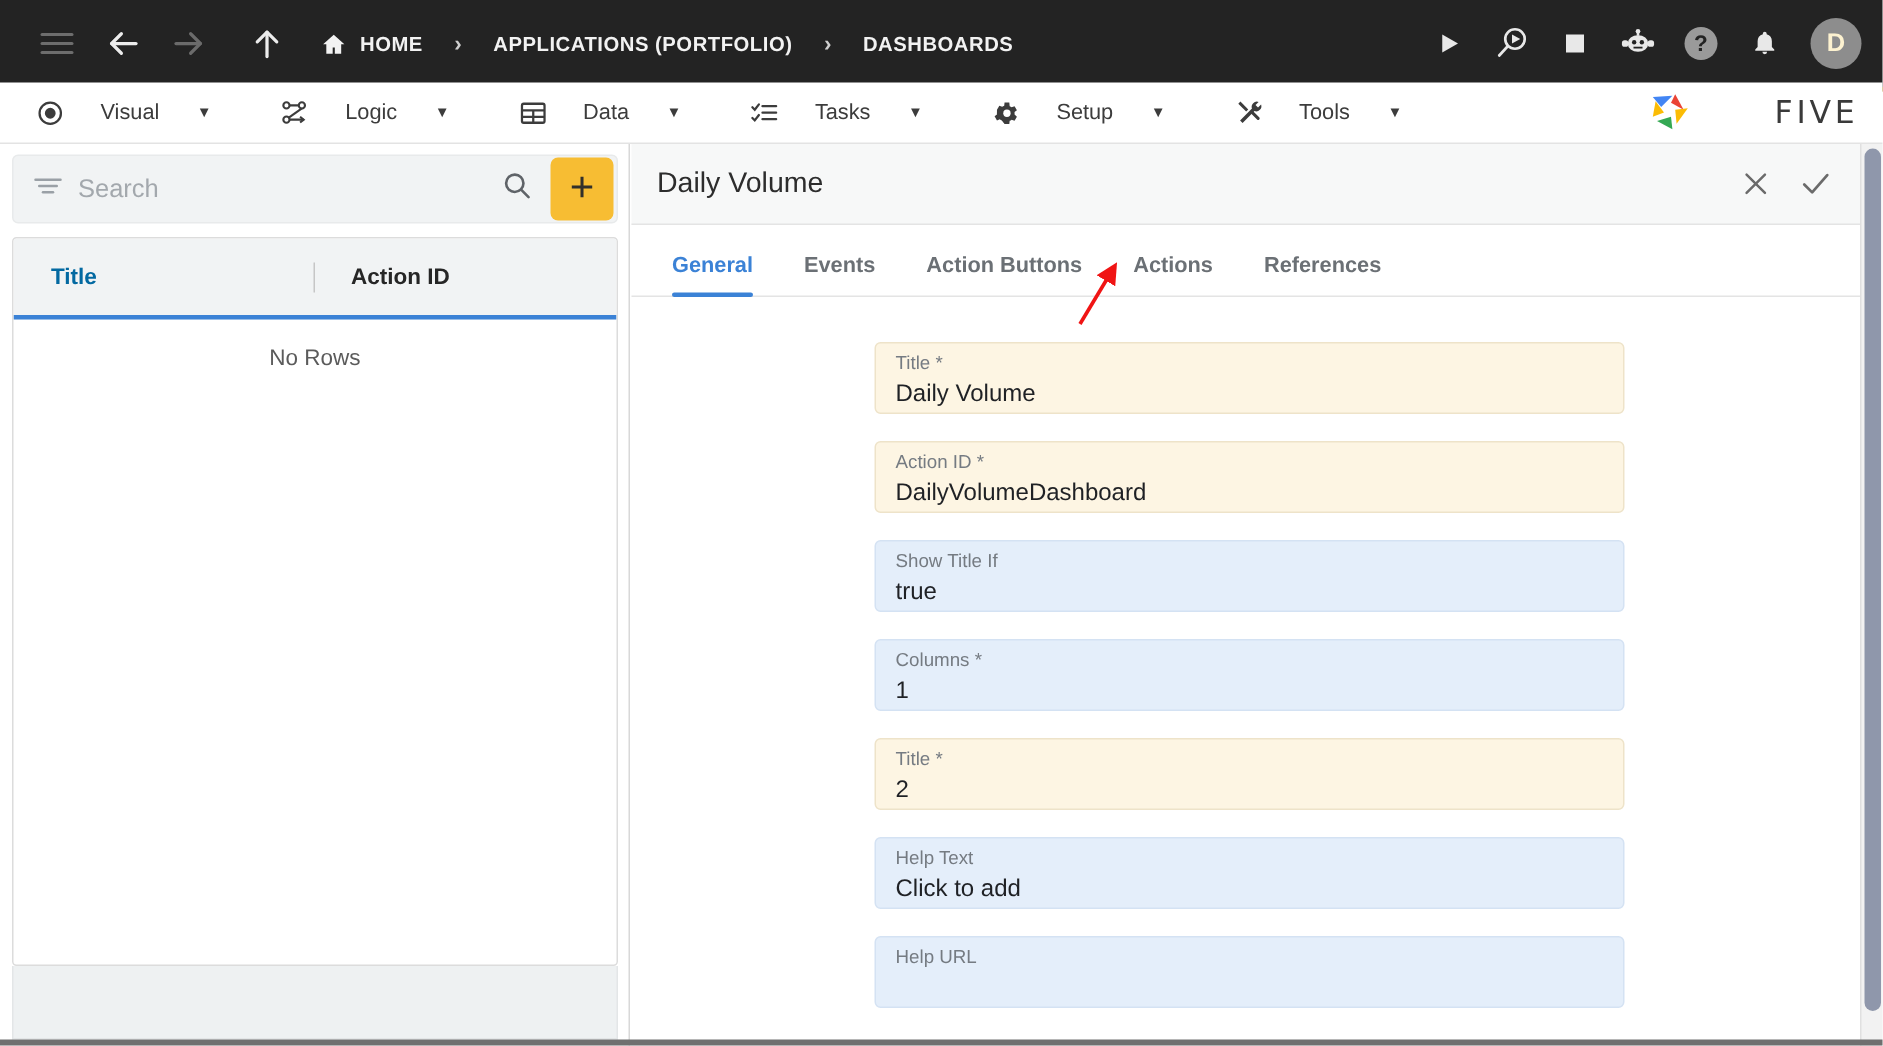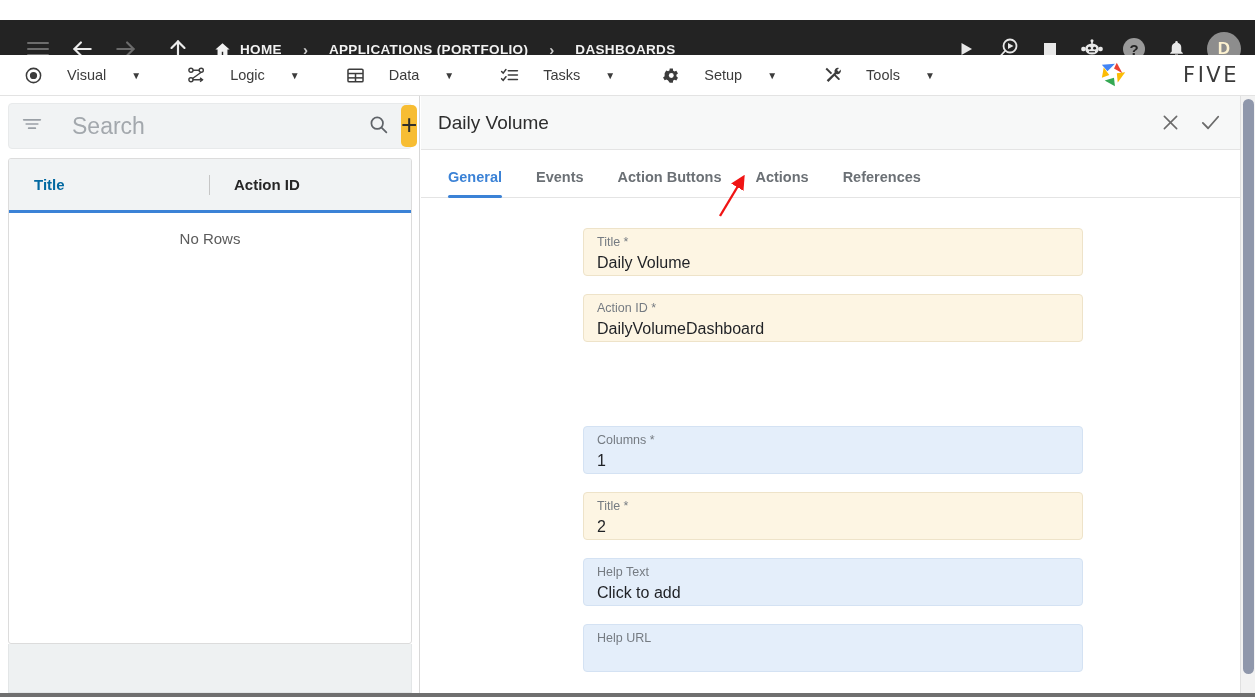--- a/index.html
+++ b/index.html
@@ -10,21 +10,20 @@
     overflow: hidden;
   }
 
   
   .topbar {
     position: absolute; left: 0; top: 0;
     width: 1255px; height: 61px;
     background: #232323;
     display: flex; align-items: center;
     border-bottom: 3px solid #f0a500;
-    margin-top: 20px;
   }
   .tb-icon {
     width: 44px; height: 52px;
     display: flex; align-items: center; justify-content: center;
     color: #cfcfcf;
   }
   .tb-icon svg { display: block; }
   .hamburger { margin-left: 16px; }
   .hamburger span {
     display:block; width: 22px; height: 2.6px; background: #6d6d6d;
@@ -88,21 +87,21 @@
   .leftpanel { position: absolute; left: 0; top: 0; width: 420px; height: 601px; background: #fff;
                border-right: 1px solid #d8d8d8; }
   .searchbar {
     position: absolute; left: 8px; top: 7px; width: 404px; height: 46px;
     background: #f1f3f4; border: 1px solid #e8eaeb; border-radius: 4px;
     display: flex; align-items: center;
   }
   .filter-ico { margin-left: 13px; width: 20px; }
   .search-input {
     flex: 1; border: none; outline: none; background: transparent;
-    margin-left: 30px; font-size: 23px; color: #c2410c;
+    margin-left: 10px; font-size: 17px; color: #c2410c;
     font-family: "Liberation Sans", sans-serif;
   }
   .search-input::placeholder { color: #a3a8ad; }
   .search-ico { margin-right: 12px; cursor: pointer; }
   .plus-btn {
     width: 42px; height: 42px; background: #f7bd33; border-radius: 5px;
     margin-right: 2px; display: flex; align-items: center; justify-content: center;
     cursor: pointer;
   }
   .plus-btn span { color: #32302b; font-size: 28px; line-height: 1; font-weight: 300; margin-top: -3px; }
@@ -428,20 +427,24 @@
       <div class="field cream" style="top:30px">
         <div class="field-label">Title *</div>
         <div class="field-value">Daily Volume</div>
       </div>
 
       <div class="field cream" style="top:96px">
         <div class="field-label">Action ID *</div>
         <div class="field-value">DailyVolumeDashboard</div>
       </div>
 
+      <div class="field blue" style="top:162px">
+        <div class="field-label">Show Title If</div>
+        <div class="field-value">true</div>
+      </div>
 
       <div class="field blue" style="top:228px">
         <div class="field-label">Columns *</div>
         <div class="field-value">1</div>
       </div>
 
       <div class="field cream" style="top:294px">
         <div class="field-label">Title *</div>
         <div class="field-value">2</div>
       </div>

